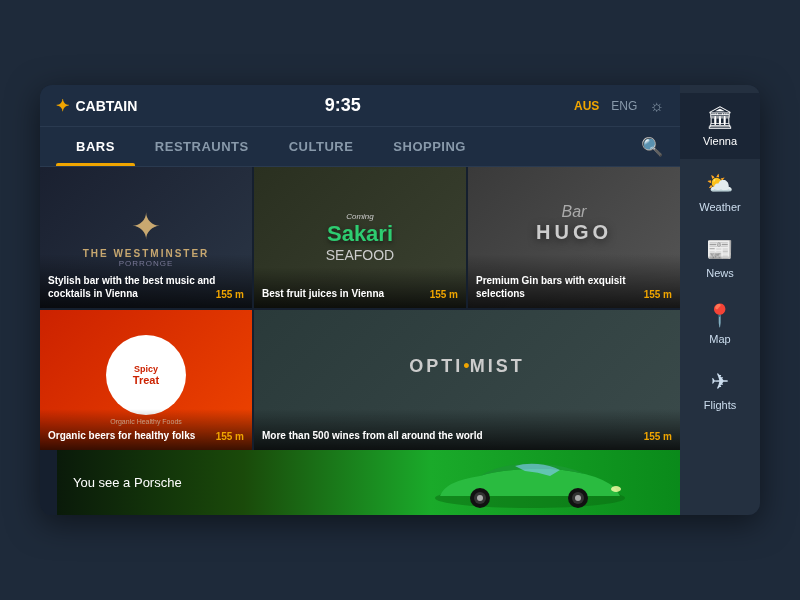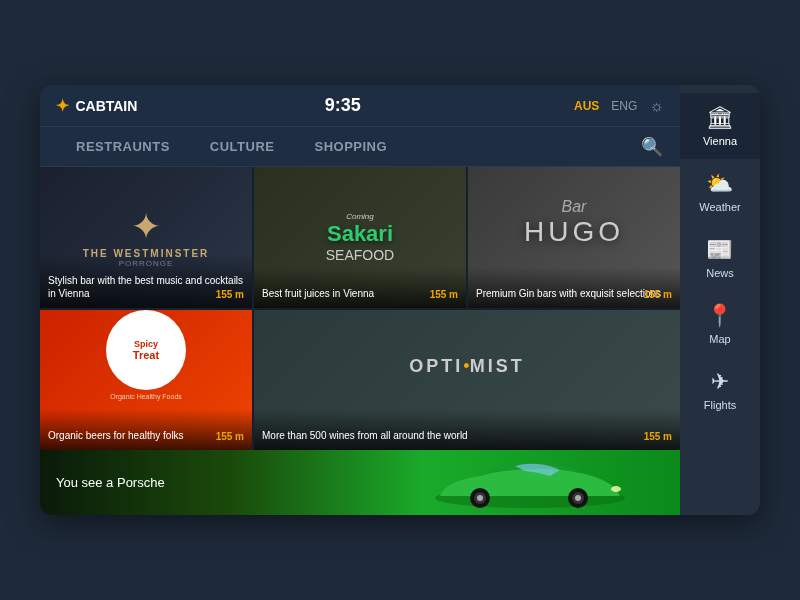--- a/index.html
+++ b/index.html
@@ -142,20 +142,21 @@
       bottom: 0;
       left: 0;
       right: 0;
       background: linear-gradient(transparent, rgba(0,0,0,0.75));
       padding: 20px 8px 8px;
     }
     .card-title {
       color: #ffffff;
       font-size: 10px;
       line-height: 1.3;
+      font-weight: bold;
     }
     .card-distance {
       position: absolute;
       bottom: 8px;
       right: 8px;
       color: #f0a500;
       font-size: 10px;
       font-weight: bold;
     }
     
@@ -221,30 +222,30 @@
       transform: translate(-50%, -50%);
       text-align: center;
     }
     .bar-hugo-text .bar-label {
       color: #aaaaaa;
       font-size: 16px;
       font-style: italic;
     }
     .bar-hugo-text .hugo-name {
       color: #cccccc;
-      font-size: 28px;
-      font-weight: normal;
+      font-size: 20px;
+      font-weight: bold;
       letter-spacing: 4px;
       text-shadow: 0 2px 8px rgba(0,0,0,0.6);
     }
     
     .card-4 .card-bg {
       background: linear-gradient(135deg, #cc2200 0%, #ee4400 100%);
       display: flex;
-      align-items: flex-start;
+      align-items: center;
       justify-content: center;
     }
     .spicy-logo {
       text-align: center;
     }
     .spicy-circle {
       width: 80px;
       height: 80px;
       background: white;
       border-radius: 50%;
@@ -291,20 +292,21 @@
       color: #f0a500;
       font-size: 18px;
     }
     .banner {
       height: 65px;
       background: linear-gradient(90deg, #0a1a0a 0%, #1a4a0a 30%, #1aaa2a 60%, #0a8a1a 100%);
       position: relative;
       display: flex;
       align-items: center;
       overflow: hidden;
+      margin-left: 17px;
     }
     .banner-text {
       color: #ffffff;
       font-size: 13px;
       padding-left: 16px;
       position: relative;
       z-index: 2;
     }
     .banner-car {
       position: absolute;
@@ -364,20 +366,21 @@
       </div>
       <div class="time">9:35</div>
       <div class="header-right">
         <span class="lang-aus">AUS</span>
         <span class="lang-eng">ENG</span>
         <span class="settings-icon">☼</span>
       </div>
     </div>
 
     <div class="nav-tabs">
+      <div class="nav-tab active">BARS</div>
       <div class="nav-tab">RESTRAUNTS</div>
       <div class="nav-tab">CULTURE</div>
       <div class="nav-tab">SHOPPING</div>
       <div class="search-icon-nav">🔍</div>
     </div>
 
     <div class="content-area">
       <div class="cards-grid">
 
         <div class="card card-1">

